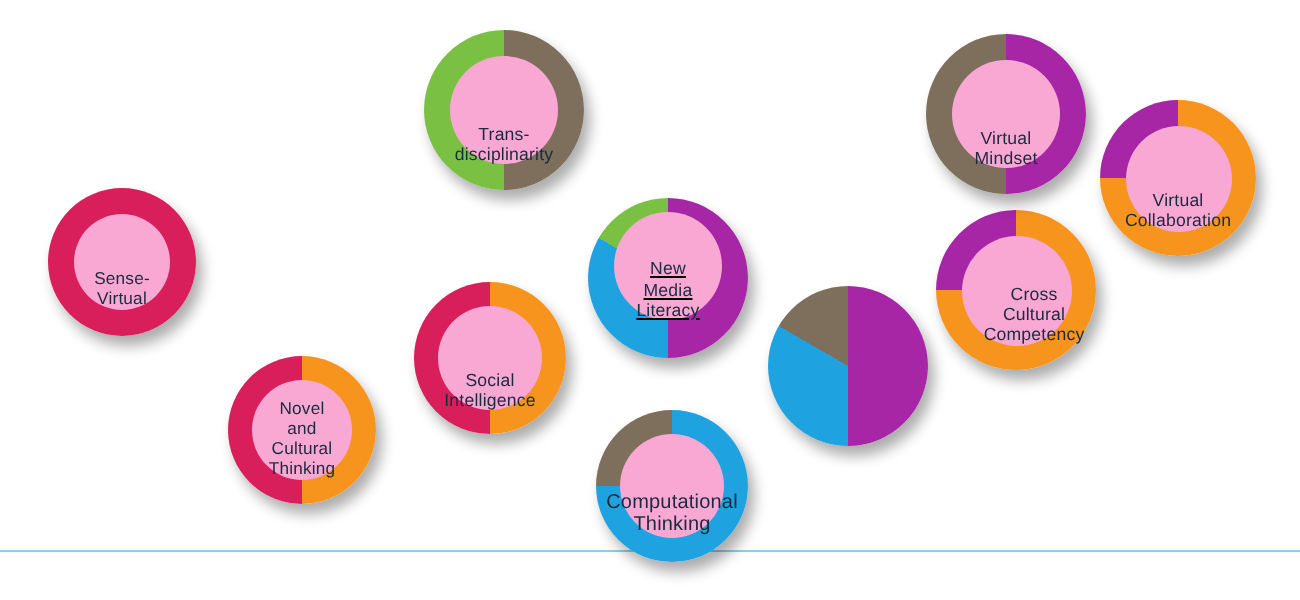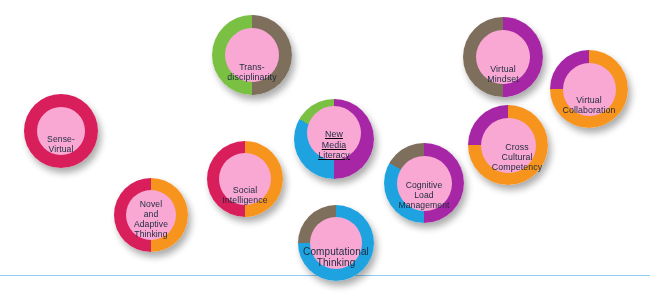--- a/index.html
+++ b/index.html
@@ -70,21 +70,21 @@
         <div class="hole" style="left: 13px; top: 13px; width: 48px; height: 48px;">
           <div class="label" style="font-size: 8.6px;">Sense-
 Virtual</div>
         </div>
       </div>
       <div class="ring" style="left: 114px; top: 178px; width: 74px; height: 74px; z-index: 11;">
         <div class="shadow"></div>
         <div class="disc" style="background: conic-gradient(rgb(247, 148, 30) 0deg, rgb(247, 148, 30) 180deg, rgb(216, 30, 91) 180deg, rgb(216, 30, 91) 360deg);"></div>
         <div class="hole" style="left: 12px; top: 12px; width: 50px; height: 50px;">
           <div class="label" style="font-size: 8.6px;">Novel
-and Adaptive
+and Cultural
 Thinking</div>
         </div>
       </div>
       <div class="ring" style="left: 207px; top: 141px; width: 76px; height: 76px; z-index: 12;">
         <div class="shadow"></div>
         <div class="disc" style="background: conic-gradient(rgb(247, 148, 30) 0deg, rgb(247, 148, 30) 180deg, rgb(216, 30, 91) 180deg, rgb(216, 30, 91) 360deg);"></div>
         <div class="hole" style="left: 12px; top: 12px; width: 52px; height: 52px;">
           <div class="label" style="font-size: 8.8px;">Social
 Intelligence</div>
         </div>
@@ -110,25 +110,20 @@
         <div class="shadow"></div>
         <div class="disc" style="background: conic-gradient(rgb(31, 163, 224) 90deg, rgb(31, 163, 224) 270deg, rgb(126, 110, 92) 270deg, rgb(126, 110, 92) 450deg);"></div>
         <div class="hole" style="left: 12px; top: 12px; width: 52px; height: 52px;">
           <div class="label" style="font-size: 10px;">Computational
 Thinking</div>
         </div>
       </div>
       <div class="ring" style="left: 384px; top: 143px; width: 80px; height: 80px; z-index: 16;">
         <div class="shadow"></div>
         <div class="disc" style="background: conic-gradient(rgb(166, 38, 166) 50deg, rgb(166, 38, 166) 180deg, rgb(31, 163, 224) 180deg, rgb(31, 163, 224) 300deg, rgb(126, 110, 92) 300deg, rgb(126, 110, 92) 410deg);"></div>
-        <div class="hole" style="left: 12.5px; top: 12.5px; width: 55px; height: 55px;">
-          <div class="label" style="font-size: 8.6px;">Cognitive
-Load
-Management</div>
-        </div>
       </div>
       <div class="ring" style="left: 468px; top: 105px; width: 80px; height: 80px; z-index: 17;">
         <div class="shadow"></div>
         <div class="disc" style="background: conic-gradient(rgb(247, 148, 30) 90deg, rgb(247, 148, 30) 270deg, rgb(166, 38, 166) 270deg, rgb(166, 38, 166) 450deg);"></div>
         <div class="hole" style="left: 12.5px; top: 12.5px; width: 55px; height: 55px;">
           <div class="label" style="font-size: 8.8px; margin-left: 18px;">Cross
 Cultural
 Competency</div>
         </div>
       </div>

